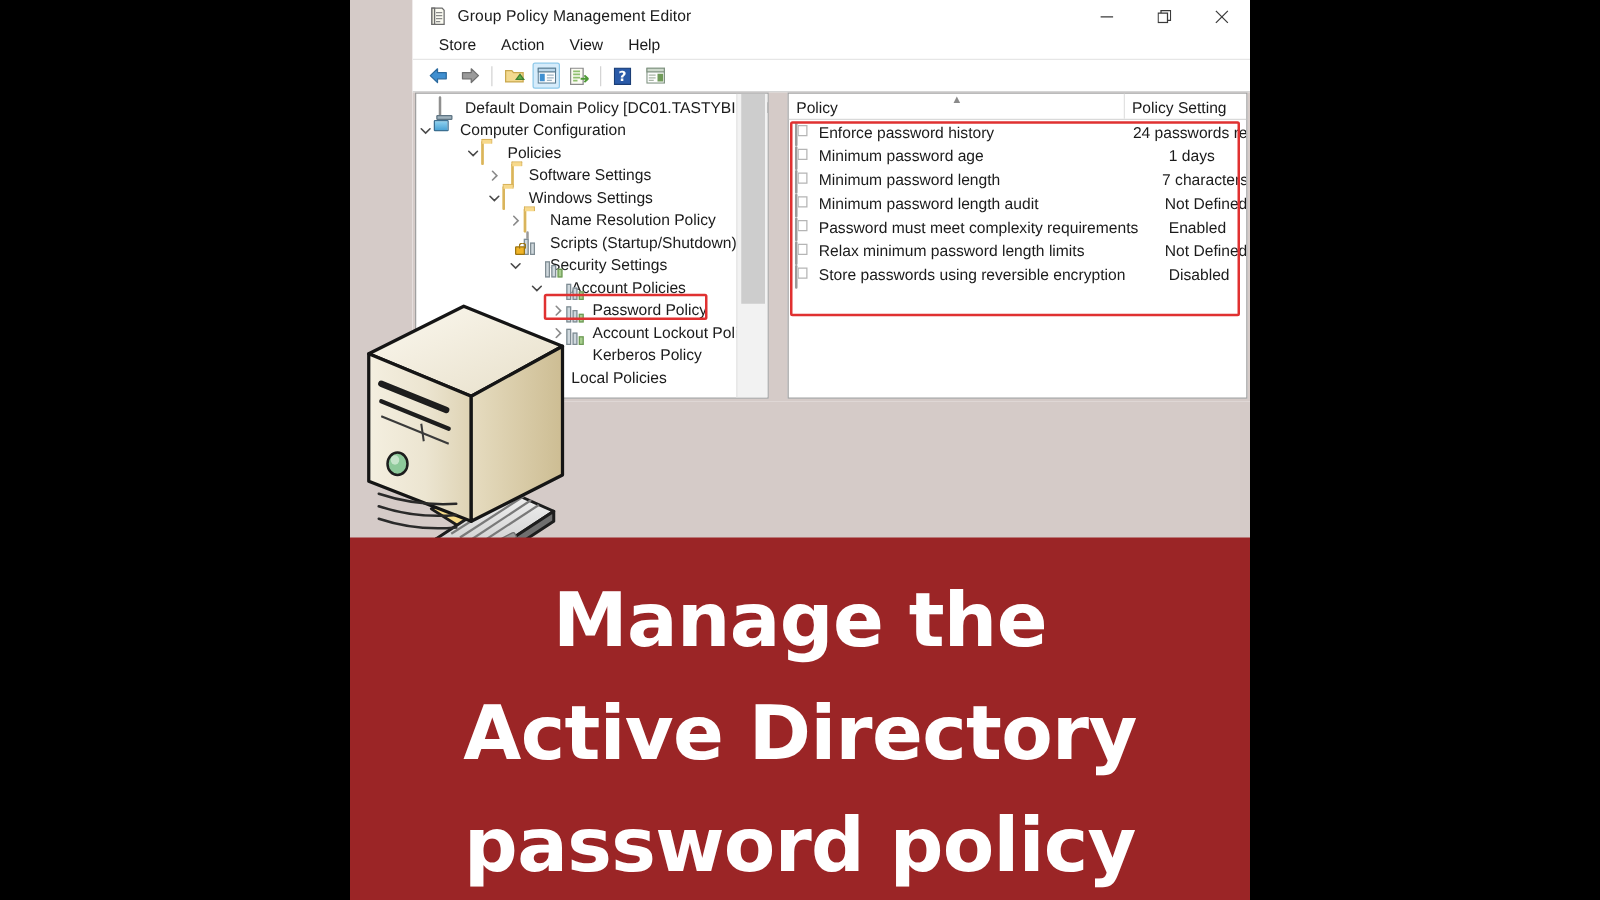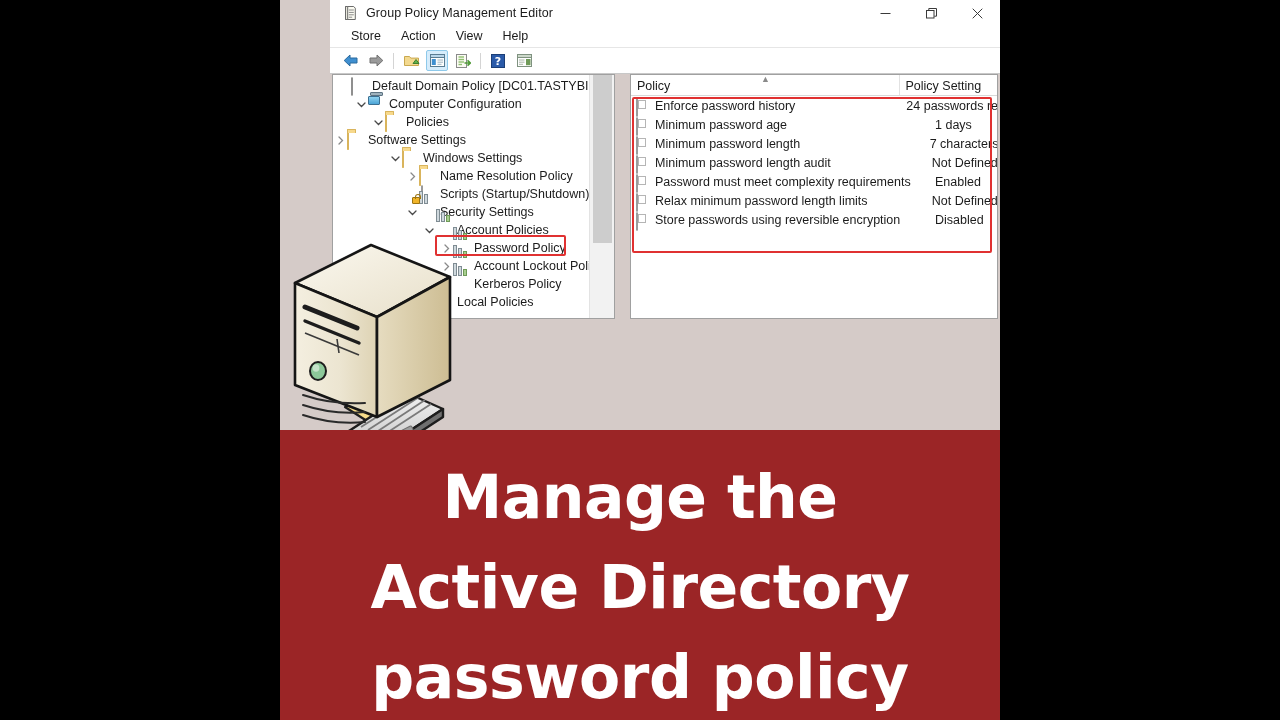--- a/index.html
+++ b/index.html
@@ -411,39 +411,39 @@
 
       <div class="wbody">
 
         <div class="treepane">
           <div class="tree" id="tree-host">
               <div class="trow" style="padding-left: 4px;">
                 <span class="chev empty"></span>
                 <span class="ticon"><span class="ic-scroll"></span></span>
                 <span class="tlabel">Default Domain Policy [DC01.TASTYBIRYANI.LOCAI</span>
               </div>
-              <div class="trow" style="padding-left: 21px;">
+              <div class="trow" style="">
                 <span class="chev">
                   <svg width="9" height="9" viewBox="0 0 9 9">
                     <path d="M1 3 L4.5 6.5 L8 3" fill="none" stroke="#4a4a4a" stroke-width="1.3" stroke-linecap="round"></path>
                   </svg>
                 </span>
                 <span class="ticon"><span class="ic-computer"><span class="scr"></span><span class="base"></span></span></span>
                 <span class="tlabel">Computer Configuration</span>
               </div>
               <div class="trow" style="padding-left: 38px;">
                 <span class="chev">
                   <svg width="9" height="9" viewBox="0 0 9 9">
                     <path d="M1 3 L4.5 6.5 L8 3" fill="none" stroke="#4a4a4a" stroke-width="1.3" stroke-linecap="round"></path>
                   </svg>
                 </span>
                 <span class="ticon"><span class="ic-folder"></span></span>
                 <span class="tlabel">Policies</span>
               </div>
-              <div class="trow" style="">
+              <div class="trow" style="padding-left: 55px; text-align: center;">
                 <span class="chev">
                   <svg width="9" height="9" viewBox="0 0 9 9">
                     <path d="M3 1 L6.5 4.5 L3 8" fill="none" stroke="#8a8a8a" stroke-width="1.3" stroke-linecap="round"></path>
                   </svg>
                 </span>
                 <span class="ticon"><span class="ic-folder"></span></span>
                 <span class="tlabel">Software Settings</span>
               </div>
               <div class="trow" style="padding-left: 55px;">
                 <span class="chev">

